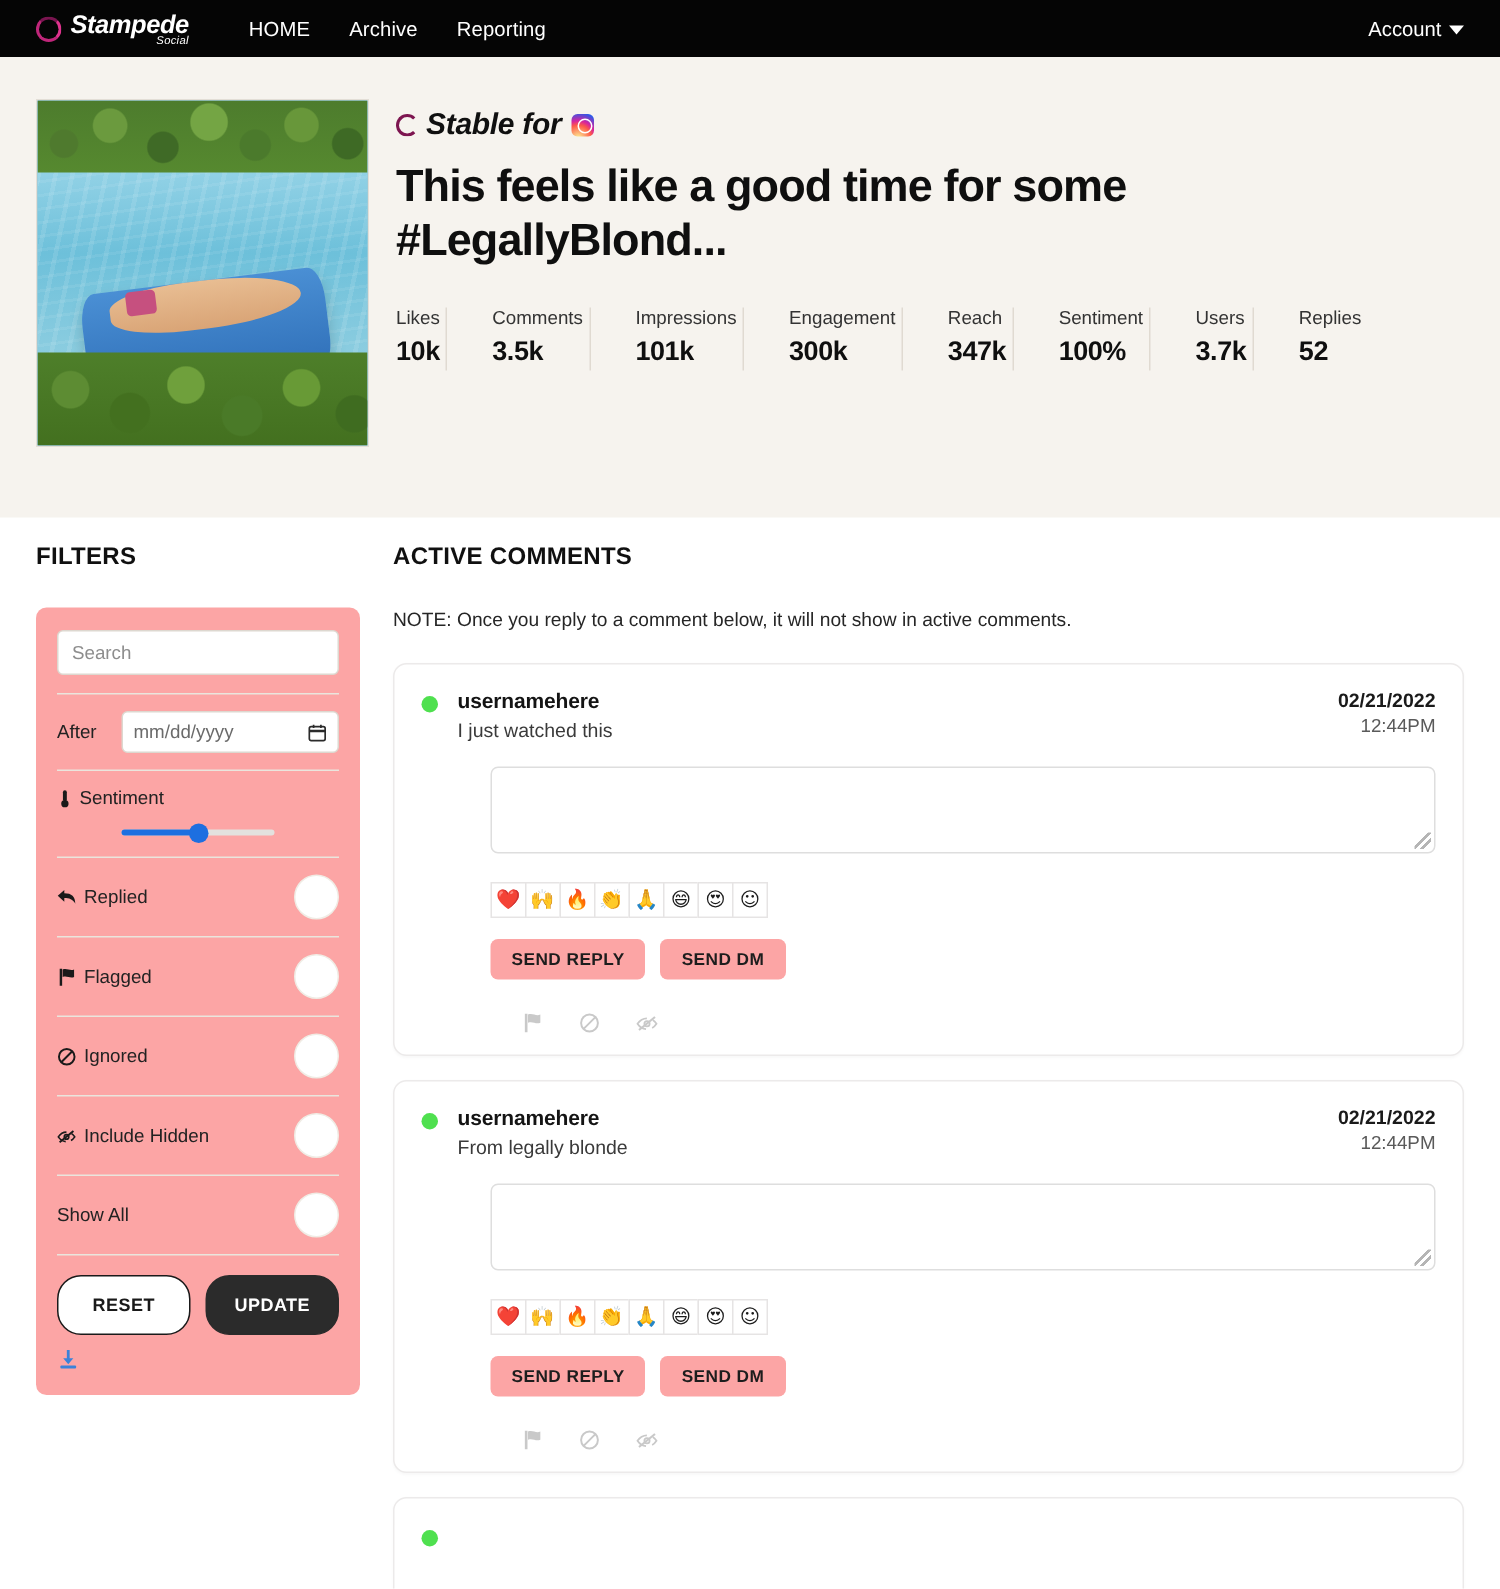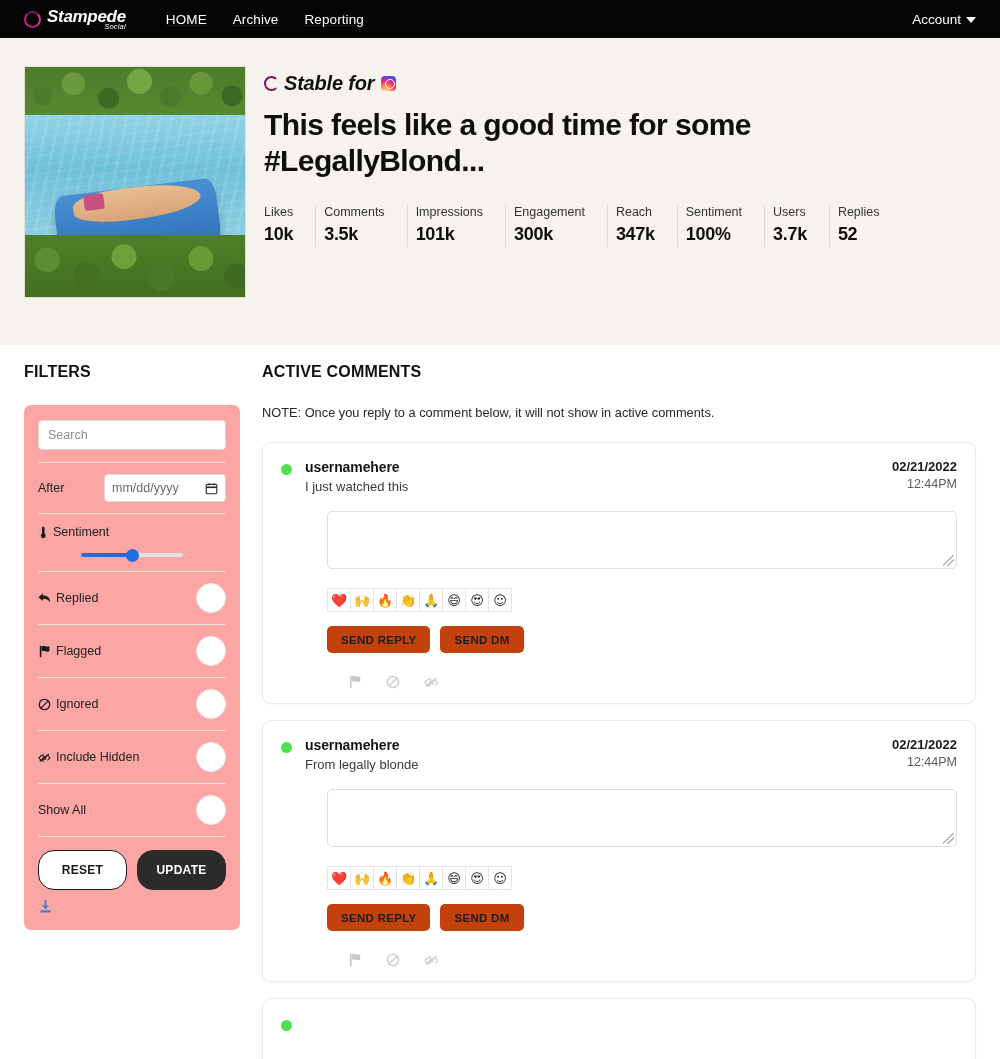--- a/index.html
+++ b/index.html
@@ -32,21 +32,21 @@
   }
   .brand-text { line-height: 1; }
   .brand-name {
     font-size: 17px; font-weight: bold; font-style: italic;
     color: #ffffff; letter-spacing: -0.3px;
   }
   .brand-sub {
     font-size: 7.5px; font-style: italic; color: #ffffff;
     text-align: right; margin-top: -2px; letter-spacing: 0.2px;
   }
-  .nav-links { display: flex; align-items: center; gap: 26px; text-decoration: underline; }
+  .nav-links { display: flex; align-items: center; gap: 26px; }
   .nav-link {
     color: #ffffff; font-size: 13.5px; text-decoration: none;
     letter-spacing: 0.1px;
   }
   .nav-right { margin-left: auto; display: flex; align-items: center; gap: 5px; }
   .nav-account { color: #ffffff; font-size: 13.5px; }
   .caret {
     width: 0; height: 0;
     border-left: 5px solid transparent;
     border-right: 5px solid transparent;
@@ -139,21 +139,21 @@
     content: ""; position: absolute; left: 3.4px; top: 3.4px;
     width: 8px; height: 8px; border: 1.6px solid #fff; border-radius: 50%;
   }
   .hero-title {
     font-size: 30px; font-weight: bold; line-height: 1.2;
     letter-spacing: -0.6px; color: #0f0f0f; margin: 0 0 26px 0;
     max-width: 530px;
   }
   .metrics { display: flex; align-items: stretch; margin-top: 4px; }
   .metric {
-    padding: 0 22px 2px 0; margin-right: 8px;
+    padding: 0 4px 2px 0; margin-right: 30px;
     border-right: 1px solid #e0dad1;
   }
   .metric:first-child { padding-left: 0; }
   .metric:last-child { border-right: none; }
   .metric-label { font-size: 12.5px; color: #333; margin-bottom: 5px; }
   .metric-value { font-size: 18px; font-weight: bold; color: #0f0f0f; letter-spacing: -0.3px; }
 
   
   .main { display: flex; padding: 18px 24px 0 24px; gap: 22px; }
   .section-title {
@@ -179,21 +179,21 @@
   .filter-row {
     display: flex; align-items: center;
     border-top: 1px solid #eae5dd;
     padding: 11px 0;
     min-height: 43px;
   }
   .filter-row.first { border-top: none; padding-top: 13px; }
   .filter-label { font-size: 12.5px; color: #222; display: flex; align-items: center; gap: 5px; }
   .filter-label .ic { display: inline-flex; width: 13px; justify-content: center; }
   .date-input {
-    margin-left: auto; width: 122px; height: 28px;
+    margin-left: auto; width: 145px; height: 28px;
     border: 1px solid #ddd8d0; border-radius: 4px; background: #fff;
     display: flex; align-items: center; padding: 0 7px;
     font-size: 12.5px; color: #6b6b6b; gap: 4px;
   }
   .date-input .cal { margin-left: auto; }
   .sent-block { border-top: 1px solid #eae5dd; padding: 11px 0 14px 0; }
   .sent-label { font-size: 12.5px; color: #222; display: flex; align-items: center; gap: 4px; }
   .slider-wrap { margin-top: 14px; padding: 0 6px; display: flex; justify-content: center; }
   .slider {
     width: 102px; height: 4px; background: #e3e1de;
@@ -265,21 +265,21 @@
   .emoji-btn {
     width: 24px; height: 24px;
     border: 1px solid #e6e4e4;
     margin-right: -1px;
     display: flex; align-items: center; justify-content: center;
     font-size: 13px; background: #fff;
     font-family: "DejaVu Sans", sans-serif;
   }
   .send-row { display: flex; gap: 10px; margin: 14px 0 0 46px; }
   .send-btn {
-    background: #c2410c; border: none; border-radius: 5px;
+    background: #fca5a5; border: none; border-radius: 5px;
     height: 27px; padding: 0 14px;
     font-size: 11.5px; font-weight: bold; letter-spacing: 0.3px;
     color: #1d1d1d; cursor: pointer;
     font-family: "Liberation Sans", sans-serif;
   }
   .card-actions { display: flex; gap: 24px; margin: 22px 0 0 68px; }
   .card-actions .act { color: #c9c9c9; display: inline-flex; }
   .ic-svg { display: block; }
 </style>
 </head>

